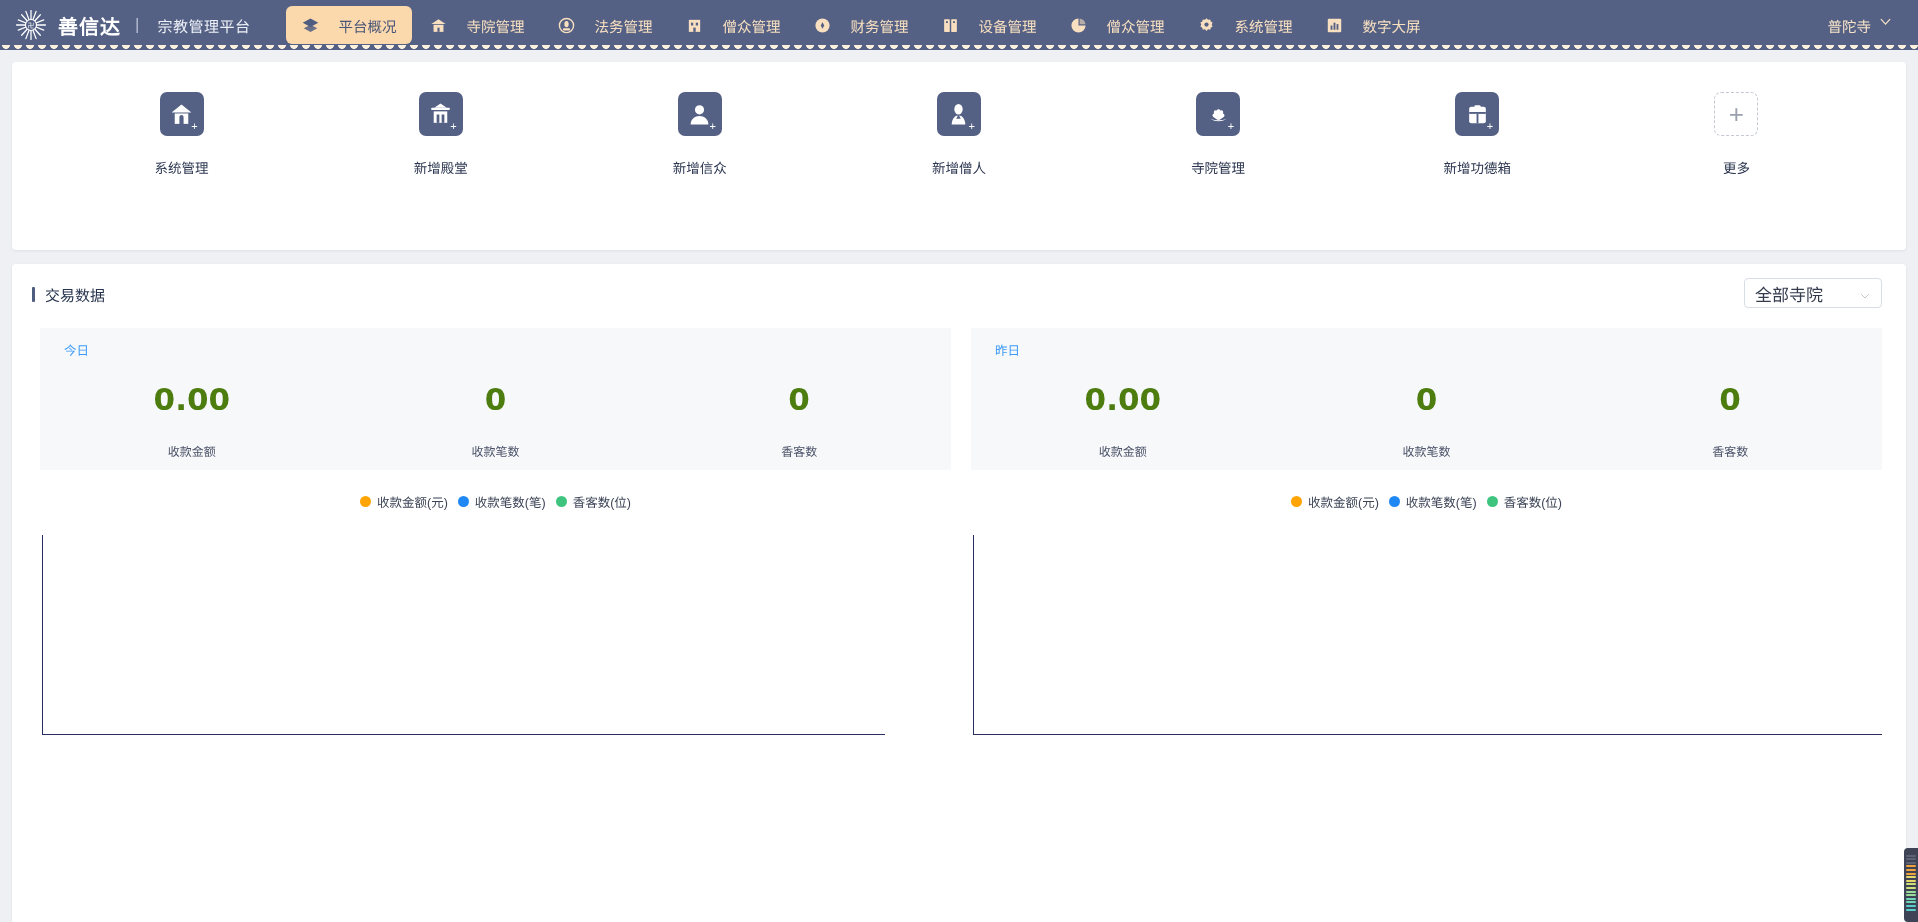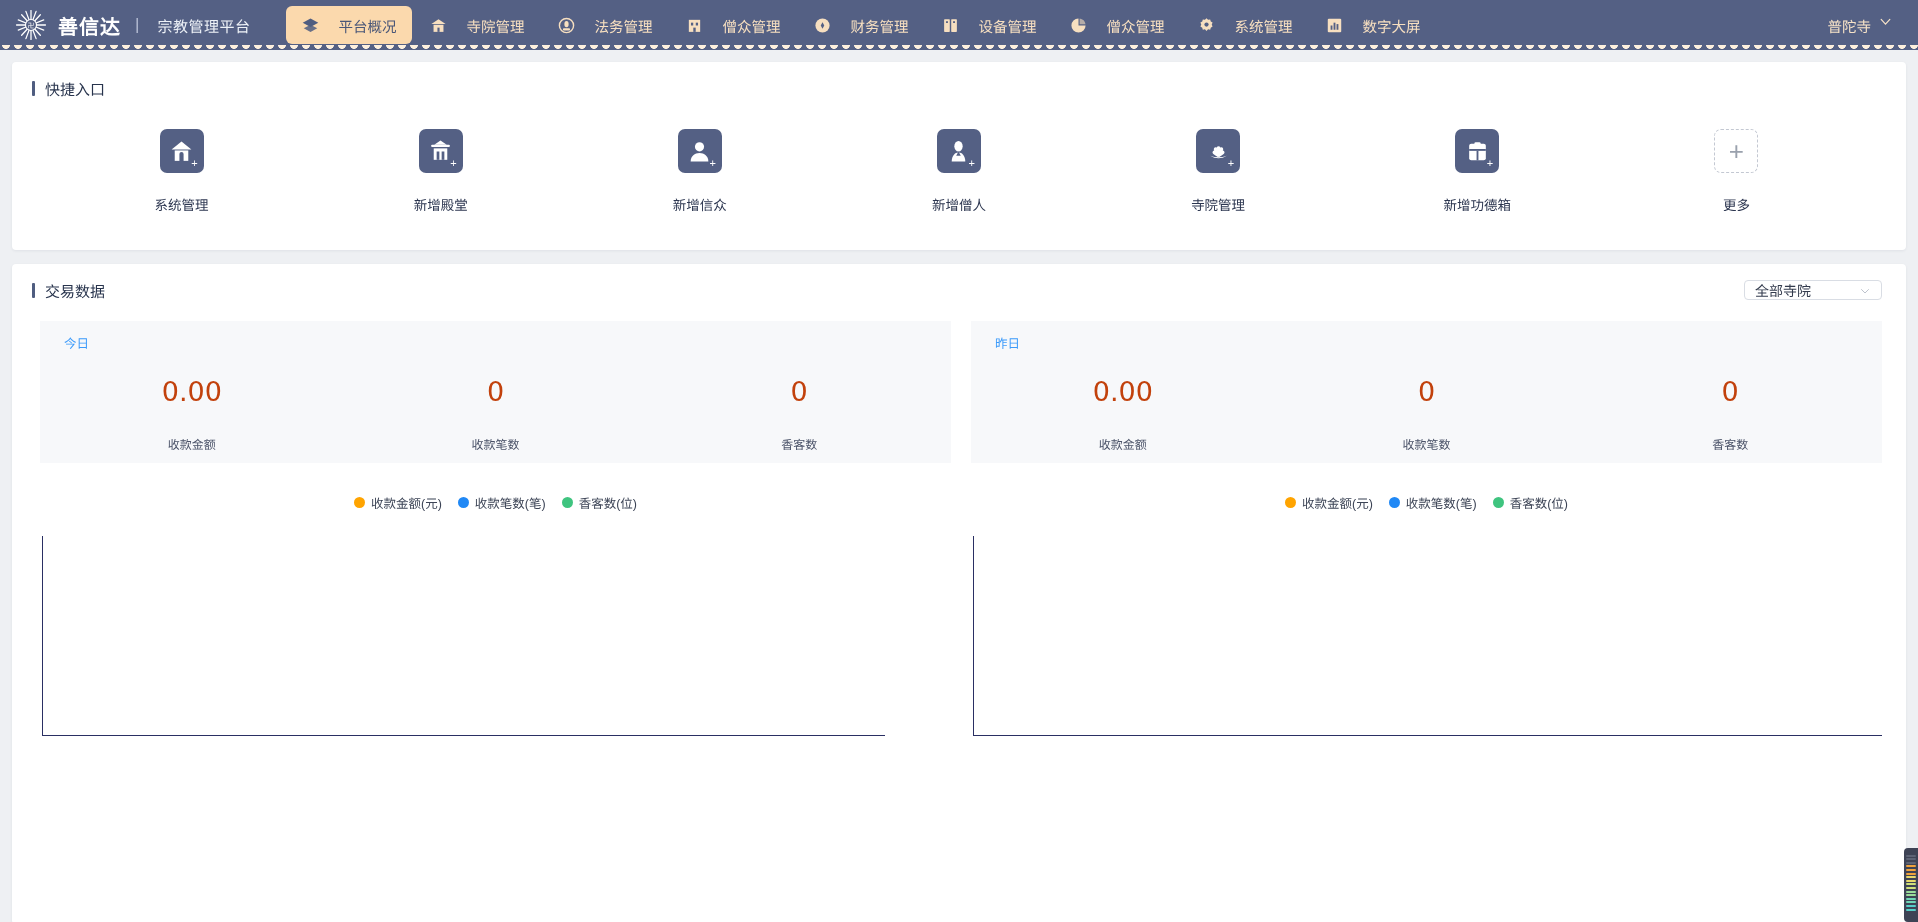--- a/index.html
+++ b/index.html
@@ -134,26 +134,26 @@
   }
 
   
   .trans-card { height: 660px; position: relative; }
   .trans-head {
     display: flex; align-items: center; justify-content: space-between;
     padding-right: 24px;
   }
   .select {
     margin-top: 14px;
-    width: 138px; height: 20px;
+    width: 138px; height: 30px;
     border: 1px solid #d9dde4;
     border-radius: 4px;
     display: flex; align-items: center; justify-content: space-between;
     padding: 0 10px;
-    font-size: 14px; color: #333b4d;
+    font-size: 17px; color: #333b4d;
     background: #fff;
     cursor: pointer;
   }
   .select .chev { width: 12px; height: 12px; opacity: .55; }
 
   .panes {
     display: grid;
     grid-template-columns: 1fr 1fr;
     gap: 20px;
     padding: 20px 24px 0 28px;
@@ -169,28 +169,28 @@
   .stat-tag {
     position: absolute; left: 24px; top: 12px;
     color: #3d9bfa; font-size: 12.5px;
   }
   .stat-row {
     display: grid; grid-template-columns: repeat(3, 1fr);
     padding-top: 40px;
   }
   .stat-cell { text-align: center; }
   .stat-value {
-    font-size: 27px; font-weight: normal; color: #c2410c; line-height: 34px;
+    font-size: 31px; font-weight: bold; color: #4d7c0f; line-height: 34px;
     font-family: "DejaVu Sans", "Liberation Sans", sans-serif;
   }
   .stat-label { font-size: 12px; color: #4a5268; margin-top: 26px; }
 
   .legend {
     display: flex; align-items: center; justify-content: center;
-    gap: 16px; margin-top: 30px;
+    gap: 10px; margin-top: 22px;
     font-size: 12.5px; color: #3c4456;
   }
   .legend-item { display: flex; align-items: center; gap: 6px; }
   .dot { width: 11px; height: 11px; border-radius: 50%; display: block; }
 
   .chartbox {
     position: relative;
     height: 200px;
     margin-top: 24px;
   }
@@ -364,24 +364,20 @@
       <svg viewBox="0 0 24 24" xmlns="http://www.w3.org/2000/svg">
         <path d="M4 8 L12 17 L20 8" fill="none" stroke="#f7e3c8" stroke-width="2.2" stroke-linecap="round"></path>
       </svg>
     </span>
   </div>
 </div>
 
 <div class="page">
 
   <div class="card quick-card">
-    <div class="card-title">
-      <span class="title-bar"></span>
-      <span>快捷入口</span>
-    </div>
 
     <div class="quick-grid">
 
       <div class="quick-item">
         <span class="quick-tile">
           <svg viewBox="0 0 24 24" xmlns="http://www.w3.org/2000/svg">
             <polygon points="12,2.5 21.5,10 2.5,10" fill="#ffffff"></polygon>
             <path d="M5.5 11 h13 v10 h-13 z" fill="#ffffff"></path>
             <path d="M10 14.5 a2 2 0 0 1 4 0 v6.5 h-4 z" fill="#546084"></path>
           </svg>

